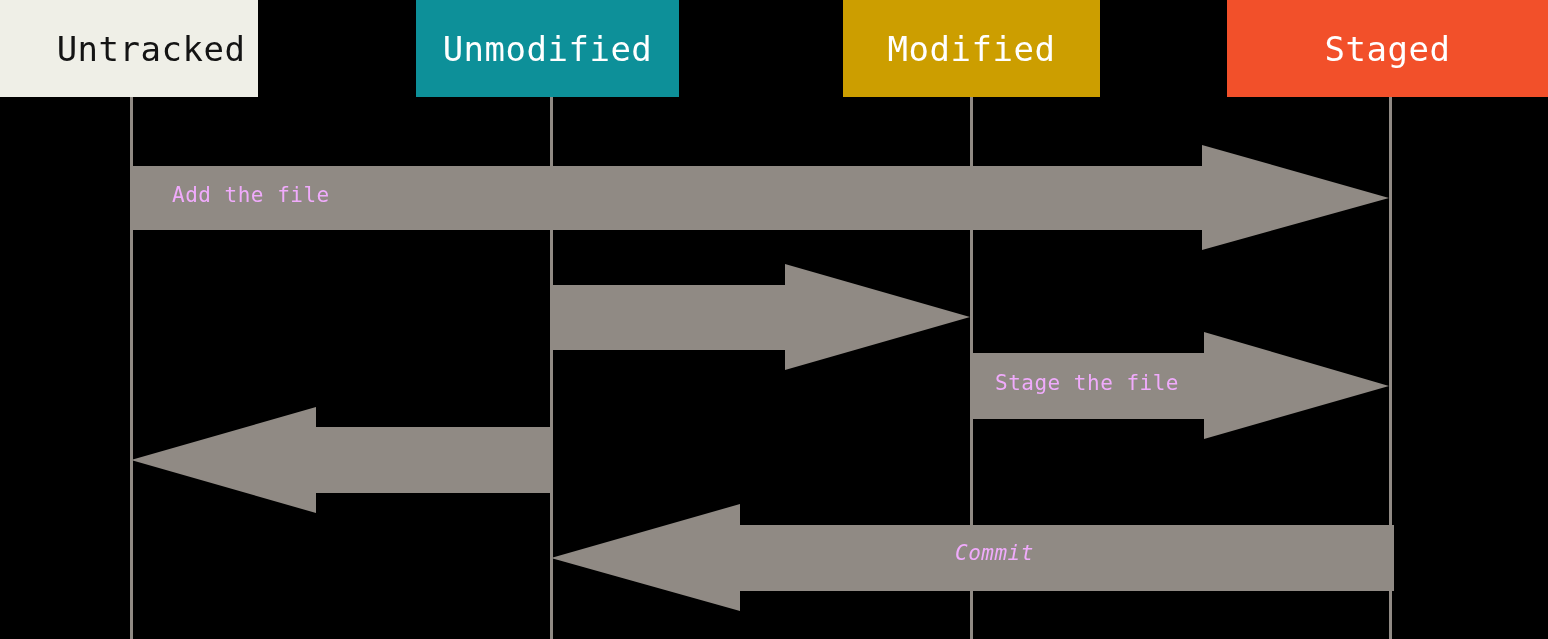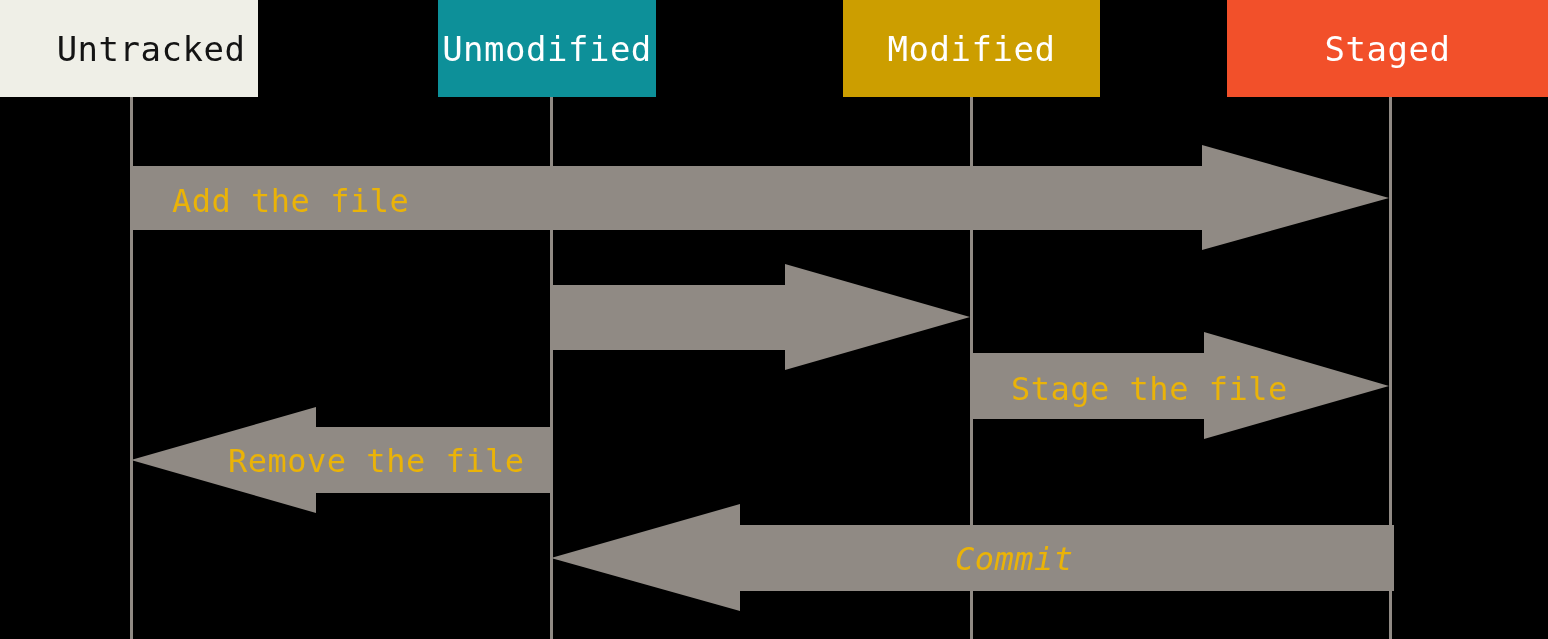--- a/index.html
+++ b/index.html
@@ -27,21 +27,21 @@
     justify-content: center;
     box-sizing: border-box;
   }
   .state-label {
     font-size: 34px;
     letter-spacing: 0.5px;
     white-space: nowrap;
     line-height: 1;
   }
   .state-box.untracked  { left: 0px;    width: 258px; background: #EFEFE7; padding-left: 44px; }
-  .state-box.unmodified { left: 438px;  width: 218px; background: #0D9099; }
+  .state-box.unmodified { left: 416px;  width: 263px; background: #0D9099; }
   .state-box.modified   { left: 843px;  width: 257px; background: #CC9E00; }
   .state-box.staged     { left: 1227px; width: 321px; background: #F2502A; }
 
   .state-box.untracked  .state-label { color: #141414; }
   .state-box.unmodified .state-label,
   .state-box.modified   .state-label,
   .state-box.staged     .state-label { color: #FFFFFF; }
 
   
   .lifeline {
@@ -58,22 +58,22 @@
     left: 0;
     top: 0;
     width: 1548px;
     height: 639px;
     pointer-events: none;
   }
 
   
   .arrow-caption {
     position: absolute;
-    color: #eab308;
-    font-size: 32px;
+    color: #f0abfc;
+    font-size: 21px;
     line-height: 1;
     white-space: nowrap;
     letter-spacing: 0.5px;
   }
 </style>
 </head>
 <body>
 
 <div id="stage">
 
@@ -102,17 +102,16 @@
     <polygon fill="#908A84" points="551,285 785,285 785,264 970,317 785,370 785,350 551,350"></polygon>
 
     <polygon fill="#908A84" points="971,353 1204,353 1204,332 1389,386 1204,439 1204,419 971,419"></polygon>
 
     <polygon fill="#908A84" points="551,427 316,427 316,407 131,460 316,513 316,493 551,493"></polygon>
 
     <polygon fill="#908A84" points="1394,525 740,525 740,504 551,558 740,611 740,591 1394,591"></polygon>
   </svg>
 
   <span class="arrow-caption" style="left:172px; top:185px;">Add the file</span>
-  <span class="arrow-caption" style="left:995px; top:373px;margin-left:16px;">Stage the file</span>
-  <span class="arrow-caption" style="left:228px; top:445px;">Remove the file</span>
+  <span class="arrow-caption" style="left:995px; top:373px;">Stage the file</span>
   <span class="arrow-caption" style="left:955px; top:543px;font-style:italic;">Commit</span>
 
 </div>
 
 </body></html>

